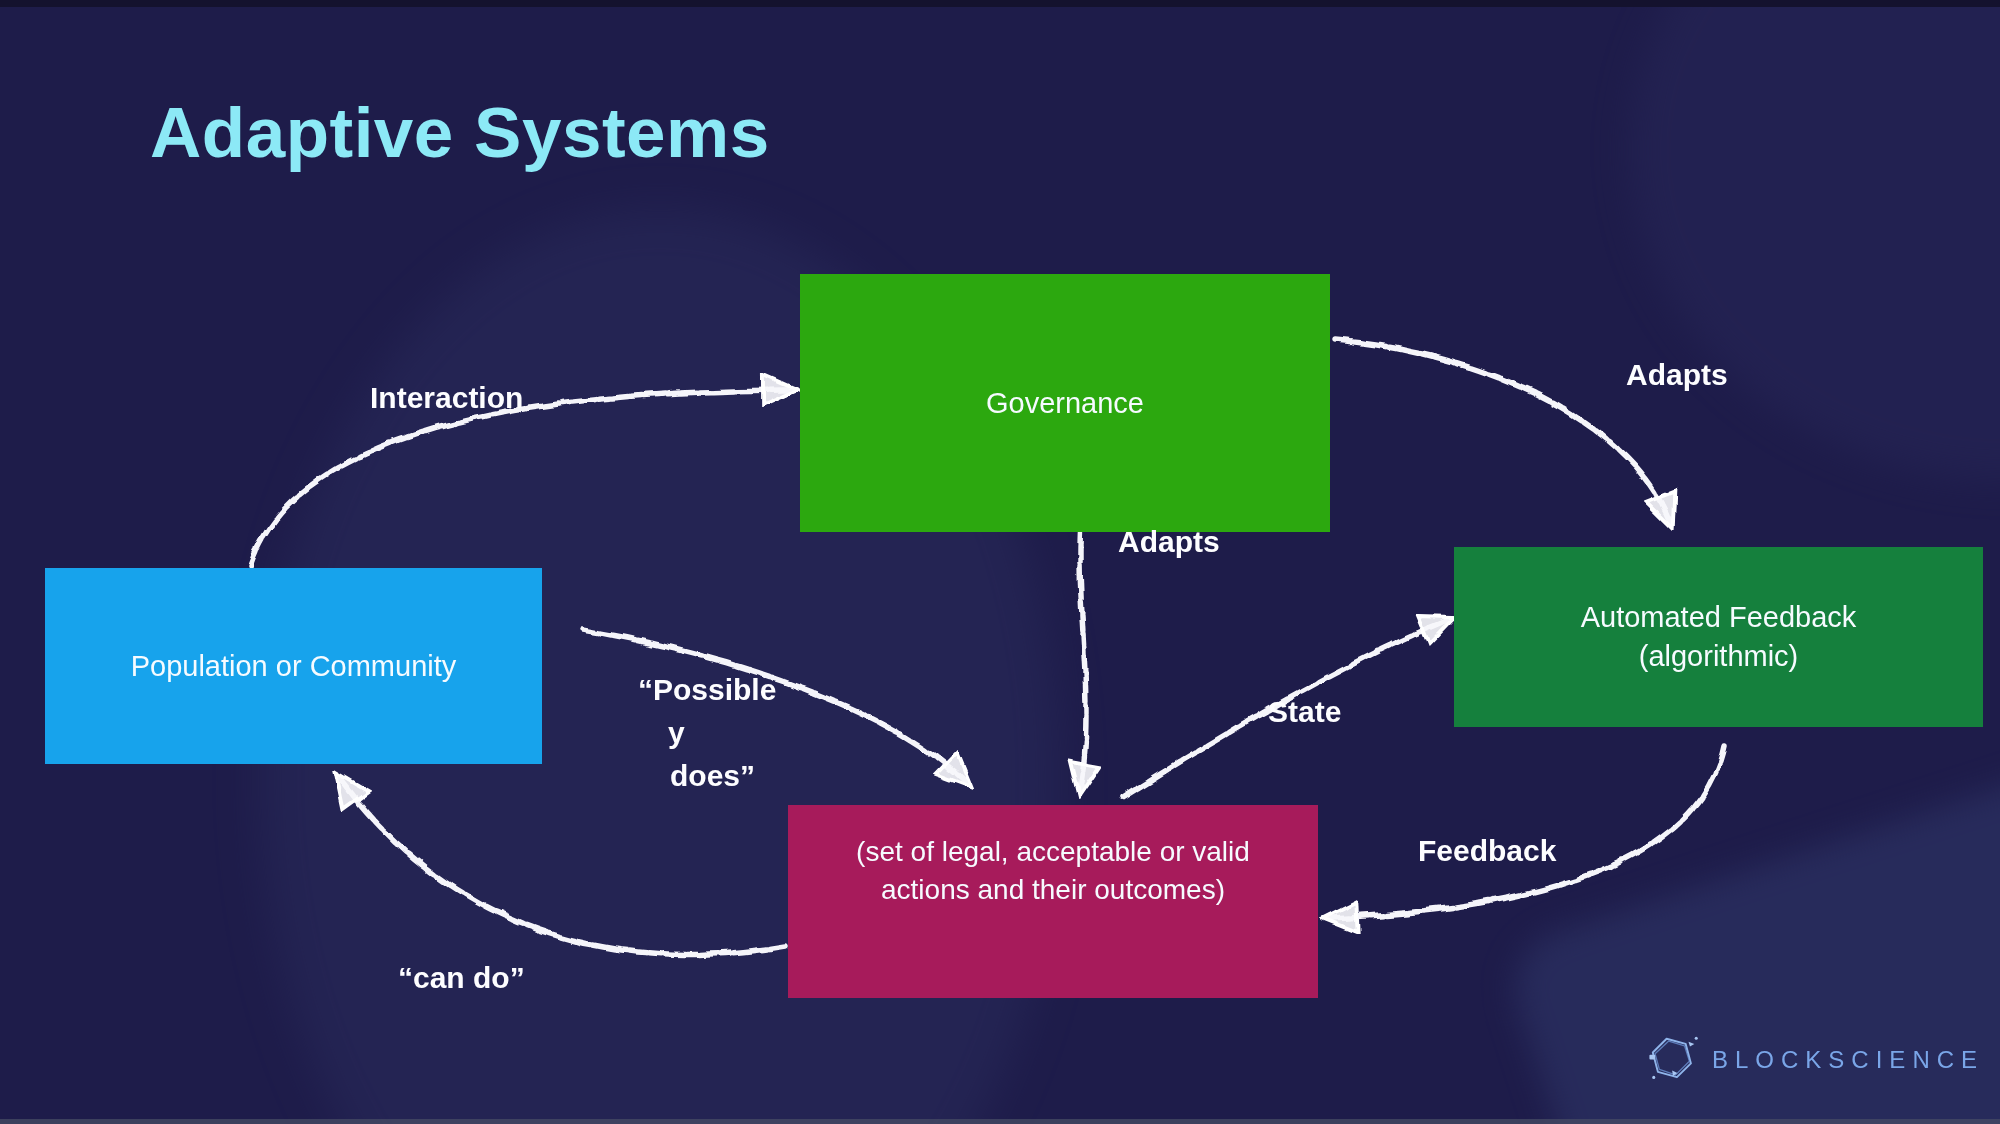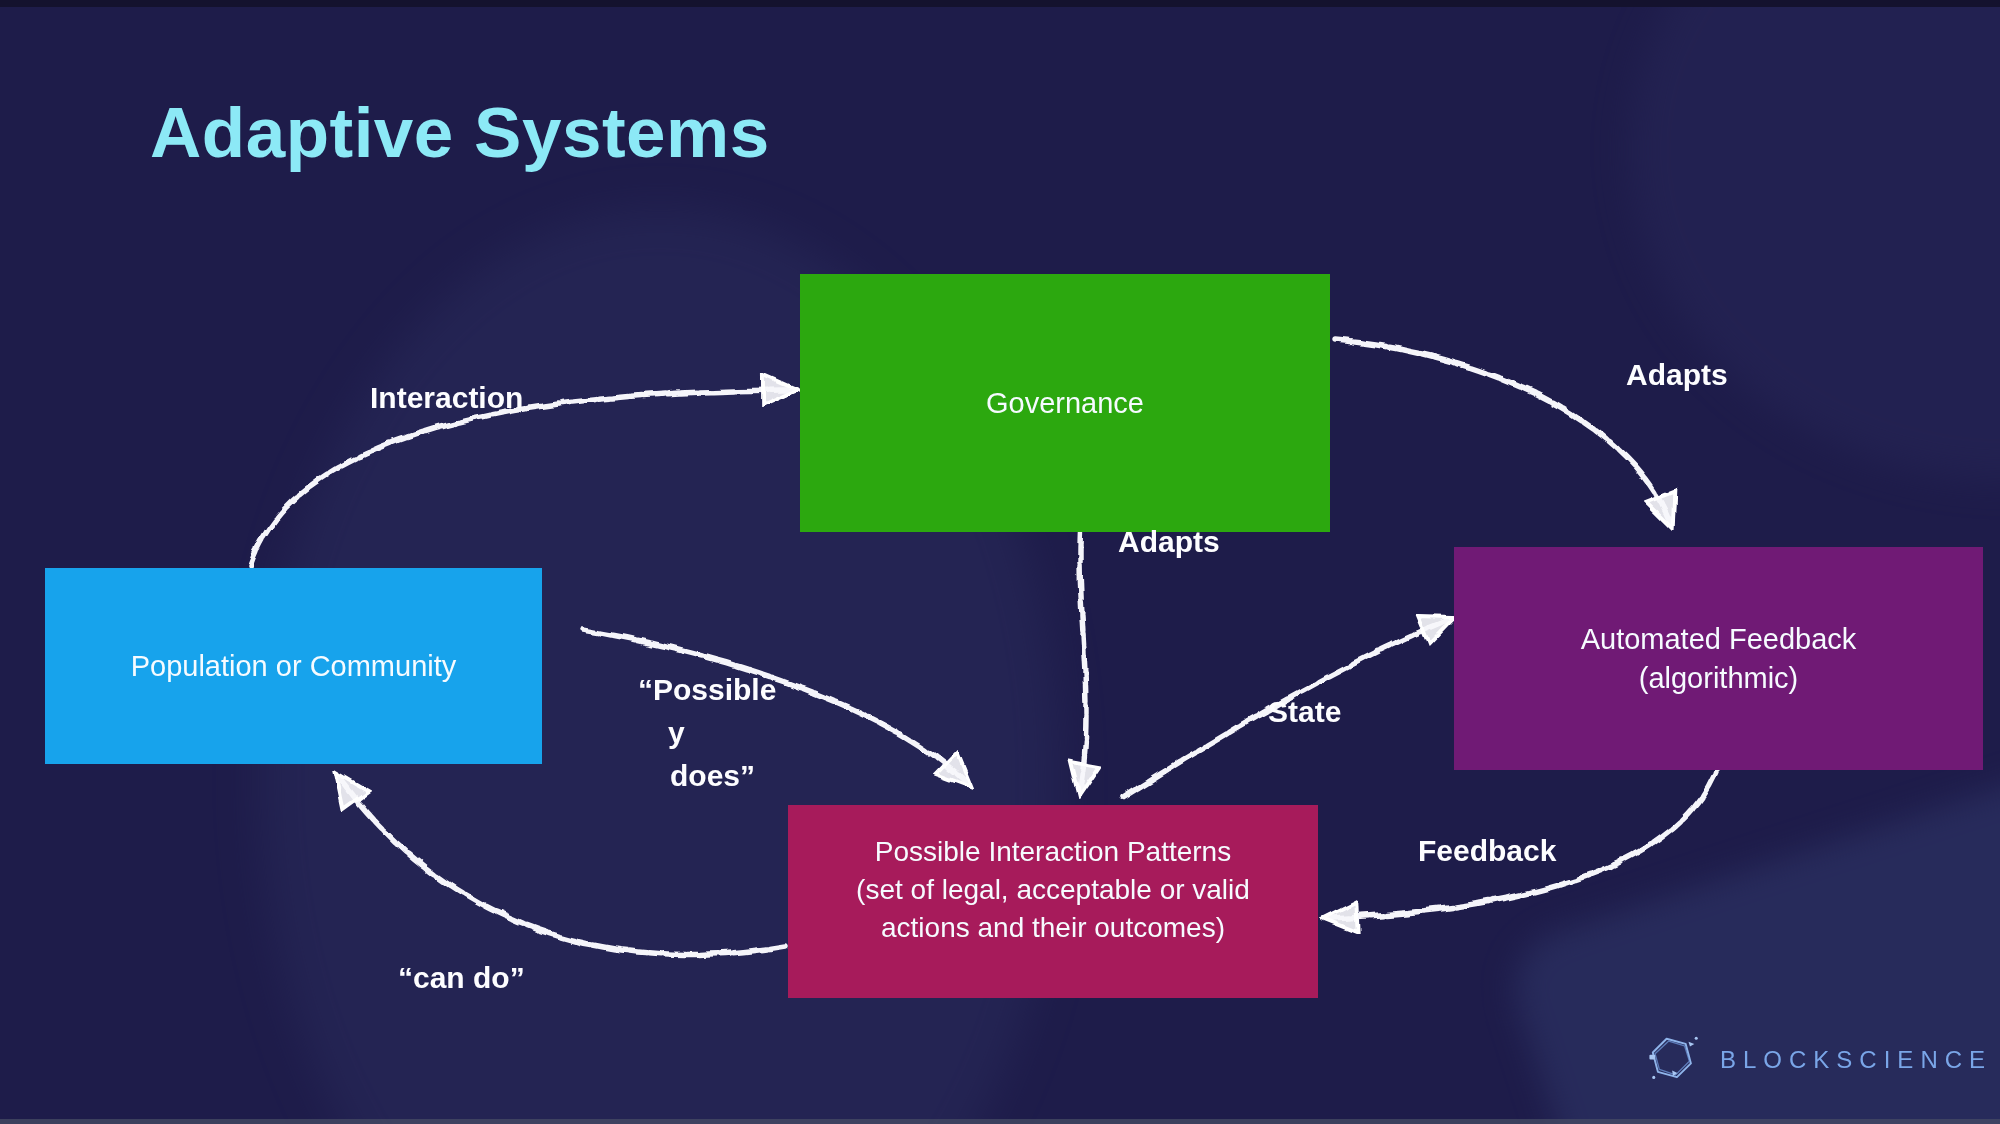--- a/index.html
+++ b/index.html
@@ -33,21 +33,21 @@
   }
 
   
   .node{
     position:absolute;z-index:2;display:flex;flex-direction:column;
     align-items:center;justify-content:center;text-align:center;
     color:#f6fbff;font-size:29px;line-height:39px;font-weight:400;
   }
   .node-governance{left:800px;top:274px;width:530px;height:258px;background:#2ca80f;}
   .node-population{left:45px;top:568px;width:497px;height:196px;background:#17a3ec;}
-  .node-automated{left:1454px;top:547px;width:529px;height:223px;background:#701a75;}
+  .node-automated{left:1454px;top:547px;width:529px;height:180px;background:#15803d;}
   .node-interaction{left:788px;top:805px;width:530px;height:193px;background:#a71b5b;
     justify-content:flex-start;padding-top:28px;box-sizing:border-box;font-size:28px;line-height:38px;}
   .node-interaction .para2{}
 
   
   .elabel{
     position:absolute;z-index:3;color:#fdfdff;font-weight:700;font-size:30px;
     white-space:nowrap;
   }
   .elabel-participate{left:370px;top:381px;}
@@ -61,21 +61,21 @@
   .elabel-actually .l3{margin-left:32px;}
 
   .slide-title{
     position:absolute;z-index:3;left:150px;top:92px;
     color:#8ce9f6;font-size:71px;font-weight:700;letter-spacing:.5px;white-space:nowrap;
   }
 
   
   .logo{
     position:absolute;z-index:3;left:1646px;top:1030px;height:60px;
-    display:flex;align-items:center;gap:16px;
+    display:flex;align-items:center;gap:8px;
   }
   .logo-text{
     color:#7aa6e8;font-size:24px;font-weight:500;letter-spacing:7px;white-space:nowrap;
   }
 </style>
 </head>
 <body>
 
 <div id="stage">
 
@@ -115,21 +115,20 @@
   <div class="node node-population">
     <div>Population or Community</div>
   </div>
 
   <div class="node node-automated">
     <div>Automated Feedback</div>
     <div>(algorithmic)</div>
   </div>
 
   <div class="node node-interaction">
-    <div>Possible Interaction Patterns</div>
     <div class="para2">(set of legal, acceptable or valid</div>
     <div>actions and their outcomes)</div>
   </div>
 
   <div class="elabel elabel-participate">Interaction</div>
   <div class="elabel elabel-adapts-top">Adapts</div>
   <div class="elabel elabel-adapts-mid">Adapts</div>
   <div class="elabel elabel-state">State</div>
   <div class="elabel elabel-feedback">Feedback</div>
   <div class="elabel elabel-actually">

